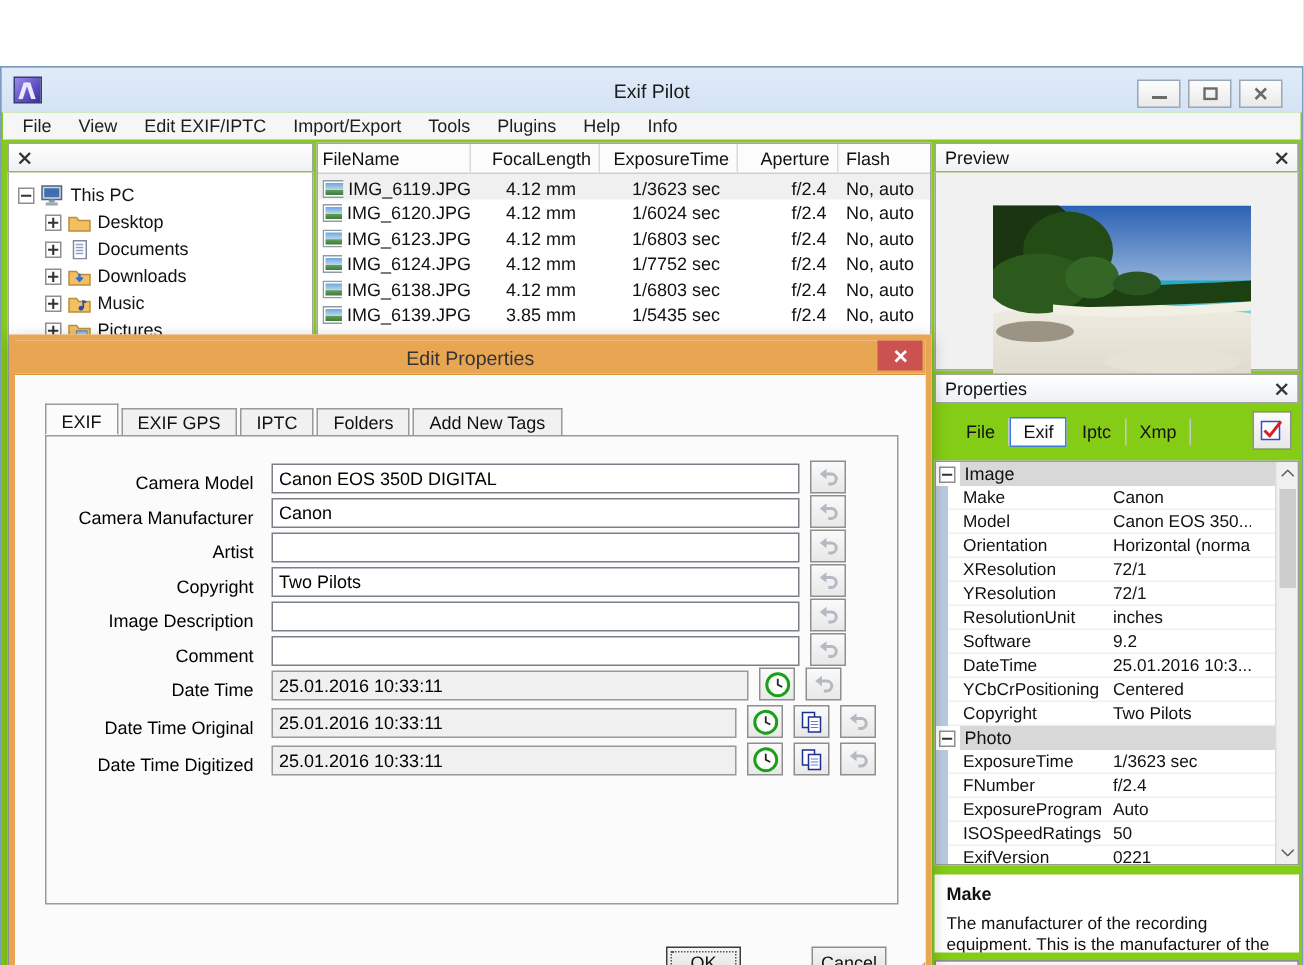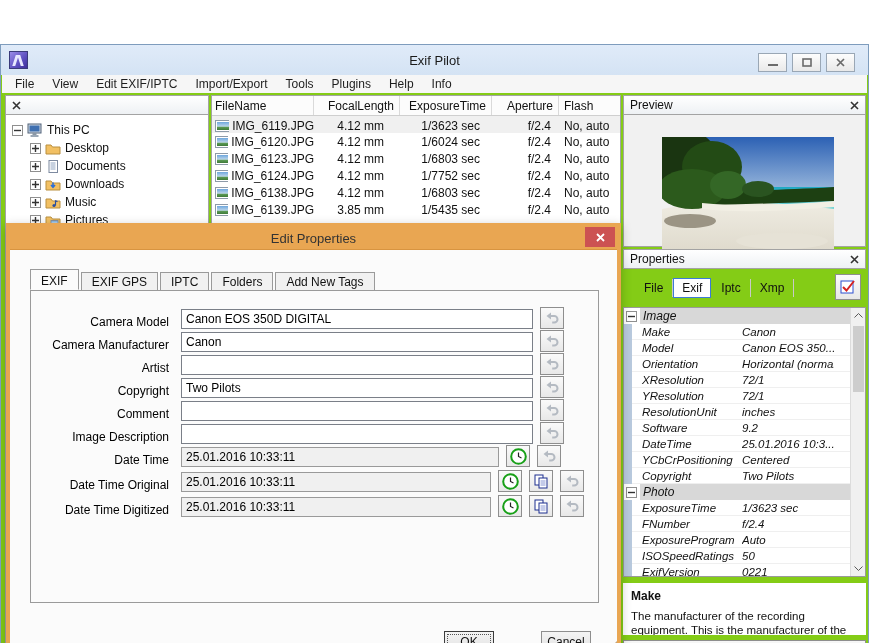--- a/index.html
+++ b/index.html
@@ -69,21 +69,21 @@
   .props { position:absolute; left:622px; top:204px; width:243px; height:416px; }
   .ptabs { position:absolute; left:0; top:24px; width:100%; height:30px; display:flex;
            align-items:center; gap:0; padding-left:12px; }
   .ptab { padding:2px 9px; border-right:1px solid #c9c9c9; color:#111; }
   .ptab:last-of-type { border-right:1px solid #c9c9c9; }
   .ptab.active { border:1px solid #3d7bd6; background:#fff; margin-right:1px; padding:2px 8px; }
   .ptool { position:absolute; right:5px; top:25px; width:26px; height:26px;
            background:linear-gradient(#fbfbfb,#e7e7e7); border:1px solid #8e8e8e;
            display:flex; align-items:center; justify-content:center; }
   .ptable { position:absolute; left:0; top:58px; width:100%; height:270px; background:#fff;
-            border:1px solid #9a9a9a; overflow:hidden;font-style:italic; }
+            border:1px solid #9a9a9a; overflow:hidden; }
   .ptable:before { content:""; position:absolute; left:0; top:0; bottom:0; width:8px; background:#b9cade; }
   .pscroll { position:absolute; right:0; top:0; bottom:0; width:15px; background:#f0f0f0;
              border-left:1px solid #dcdcdc; }
   .pthumb { position:absolute; left:2px; top:18px; width:11px; height:66px; background:#cdcdcd; }
   .sarr { position:absolute; left:0; width:15px; height:15px; display:flex; align-items:center; justify-content:center; }
   .pg { position:relative; height:16px; display:flex; align-items:center; gap:3px; background:#fff; padding-left:2px; }
   .pg .bar { flex:1; align-self:stretch; background:#d8d8d8; display:flex; align-items:center; padding-left:3px; }
   .pg .expbox { width:11px; height:11px; }
   .pr { height:16px; display:flex; align-items:center; margin-left:8px; border-bottom:1px solid #efefef;
         font-size:11.5px; padding-right:16px; }
@@ -594,31 +594,31 @@
           <span class="flabel">Copyright</span>
           <input class="finput w-t" value="Two Pilots" style="">
           <span class="ibtn">
               <svg width="14" height="12">
                 <path d="M4 4 h5.2 a3.3 3.3 0 0 1 0 6.6 h-2" fill="none" stroke="#b4bac2" stroke-width="2"></path>
                 <path d="M6 0.5 L1.5 4 L6 7.5 z" fill="#b4bac2"></path>
               </svg>
             </span>
         </div>
         <div class="frow">
+          <span class="flabel">Image Description</span>
+          <input class="finput w-t" value="" style="">
+          <span class="ibtn">
+              <svg width="14" height="12">
+                <path d="M4 4 h5.2 a3.3 3.3 0 0 1 0 6.6 h-2" fill="none" stroke="#b4bac2" stroke-width="2"></path>
+                <path d="M6 0.5 L1.5 4 L6 7.5 z" fill="#b4bac2"></path>
+              </svg>
+            </span>
+        </div>
+        <div class="frow">
           <span class="flabel">Comment</span>
-          <input class="finput w-t" value="" style="">
-          <span class="ibtn">
-              <svg width="14" height="12">
-                <path d="M4 4 h5.2 a3.3 3.3 0 0 1 0 6.6 h-2" fill="none" stroke="#b4bac2" stroke-width="2"></path>
-                <path d="M6 0.5 L1.5 4 L6 7.5 z" fill="#b4bac2"></path>
-              </svg>
-            </span>
-        </div>
-        <div class="frow">
-          <span class="flabel">Image Description</span>
           <input class="finput w-t" value="" style="">
           <span class="ibtn">
               <svg width="14" height="12">
                 <path d="M4 4 h5.2 a3.3 3.3 0 0 1 0 6.6 h-2" fill="none" stroke="#b4bac2" stroke-width="2"></path>
                 <path d="M6 0.5 L1.5 4 L6 7.5 z" fill="#b4bac2"></path>
               </svg>
             </span>
         </div>
         <div class="frow date">
           <span class="flabel">Date Time</span>

